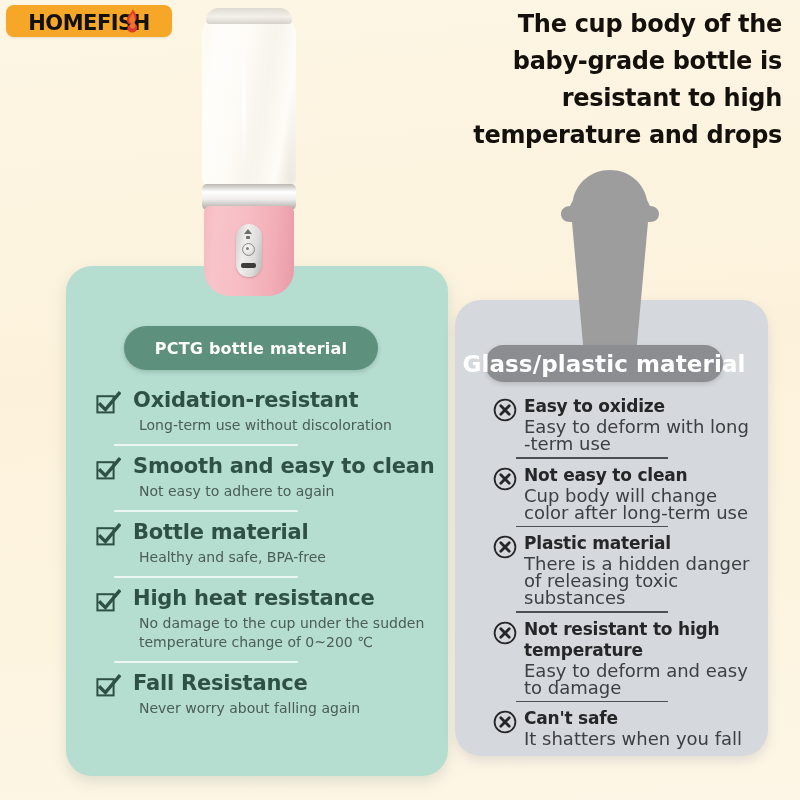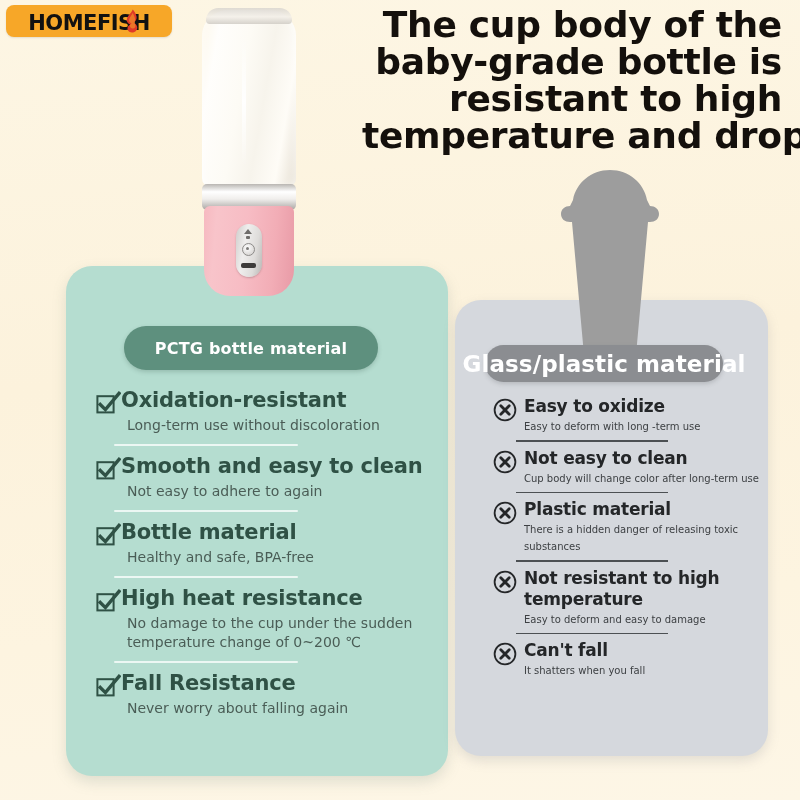--- a/index.html
+++ b/index.html
@@ -55,21 +55,21 @@
 
   
   .headline {
     position: absolute;
     right: 18px;
     top: 6px;
     width: 420px;
     text-align: right;
     font-family: "DejaVu Sans", sans-serif;
     font-weight: bold;
-    font-size: 36px;
+    font-size: 24px;
     line-height: 37px;
     color: #14100c;
     letter-spacing: -0.3px;
   }
   .headline div { white-space: nowrap; }
 
   
   .panel {
     position: absolute;
     border-radius: 26px;
@@ -136,21 +136,21 @@
     display: flex;
     align-items: flex-start;
   }
   .feat-icon {
     flex: 0 0 auto;
     position: relative;
   }
   .feat-body { flex: 1 1 auto; }
 
   
-  .list-green .feat { margin-bottom: 9px; }
+  .list-green .feat { margin-bottom: 9px; gap: 12px; }
   .list-green .feat-icon { width: 25px; height: 24px; margin-top: 3px; }
   .list-green .feat-title {
     font-family: "DejaVu Sans", sans-serif;
     font-weight: bold;
     font-size: 21px;
     line-height: 25px;
     color: #2f5145;
     letter-spacing: -0.2px;
     white-space: nowrap;
   }
@@ -176,21 +176,21 @@
   .list-gray .feat-title {
     font-family: "DejaVu Sans", sans-serif;
     font-weight: bold;
     font-size: 17px;
     line-height: 21px;
     color: #242628;
     letter-spacing: -0.2px;
   }
   .list-gray .feat-sub {
     font-family: "DejaVu Sans", sans-serif;
-    font-size: 10px;
+    font-size: 18px;
     line-height: 17px;
     color: #3d4043;
     margin-top: 1px;
   }
   .divider-gray {
     height: 1.5px;
     background: #4c5053;
     width: 152px;
     margin: 5px 0 6px 24px;
   }
@@ -487,20 +487,20 @@
     <div class="divider-gray"></div>
 
     <div class="feat">
       <span class="feat-icon">
         <svg viewBox="0 0 26 24" width="26" height="24">
           <circle cx="13" cy="12" r="10.4" fill="none" stroke="#242628" stroke-width="1.8"></circle>
           <path d="M8.8 7.8 L17.2 16.2 M17.2 7.8 L8.8 16.2" stroke="#242628" stroke-width="2.8" stroke-linecap="round"></path>
         </svg>
       </span>
       <span class="feat-body">
-        <div class="feat-title">Can't fall</div>
+        <div class="feat-title">Can't safe</div>
         <div class="feat-sub">It shatters when you fall</div>
       </span>
     </div>
 
   </div>
 
 </div>
 
 </body></html>

